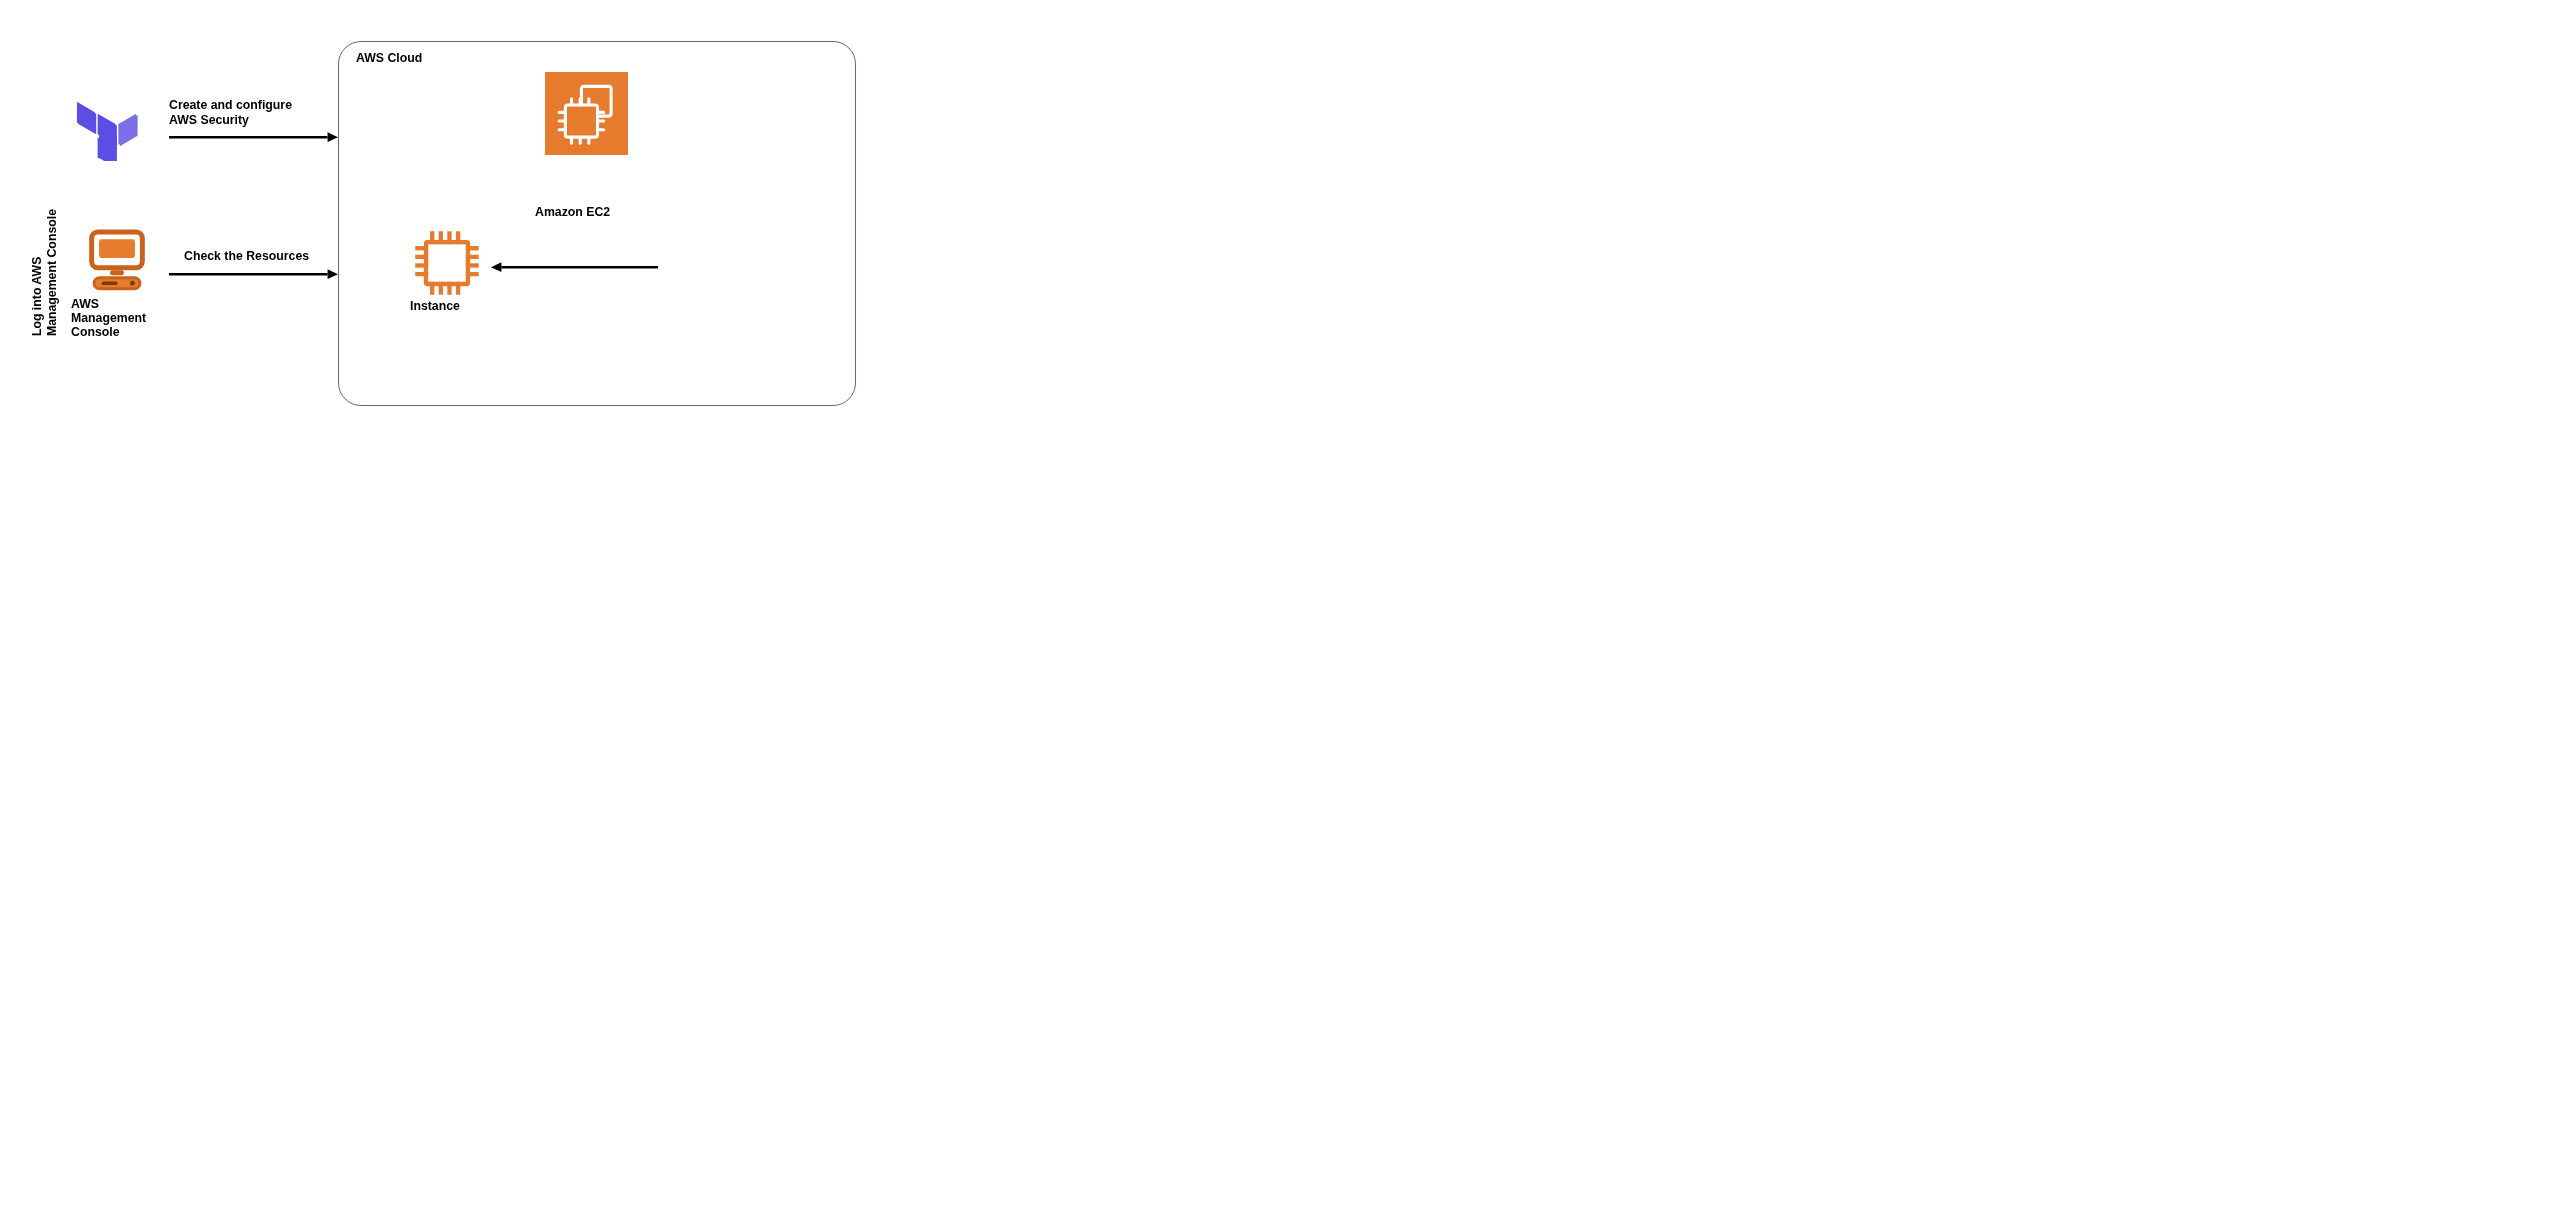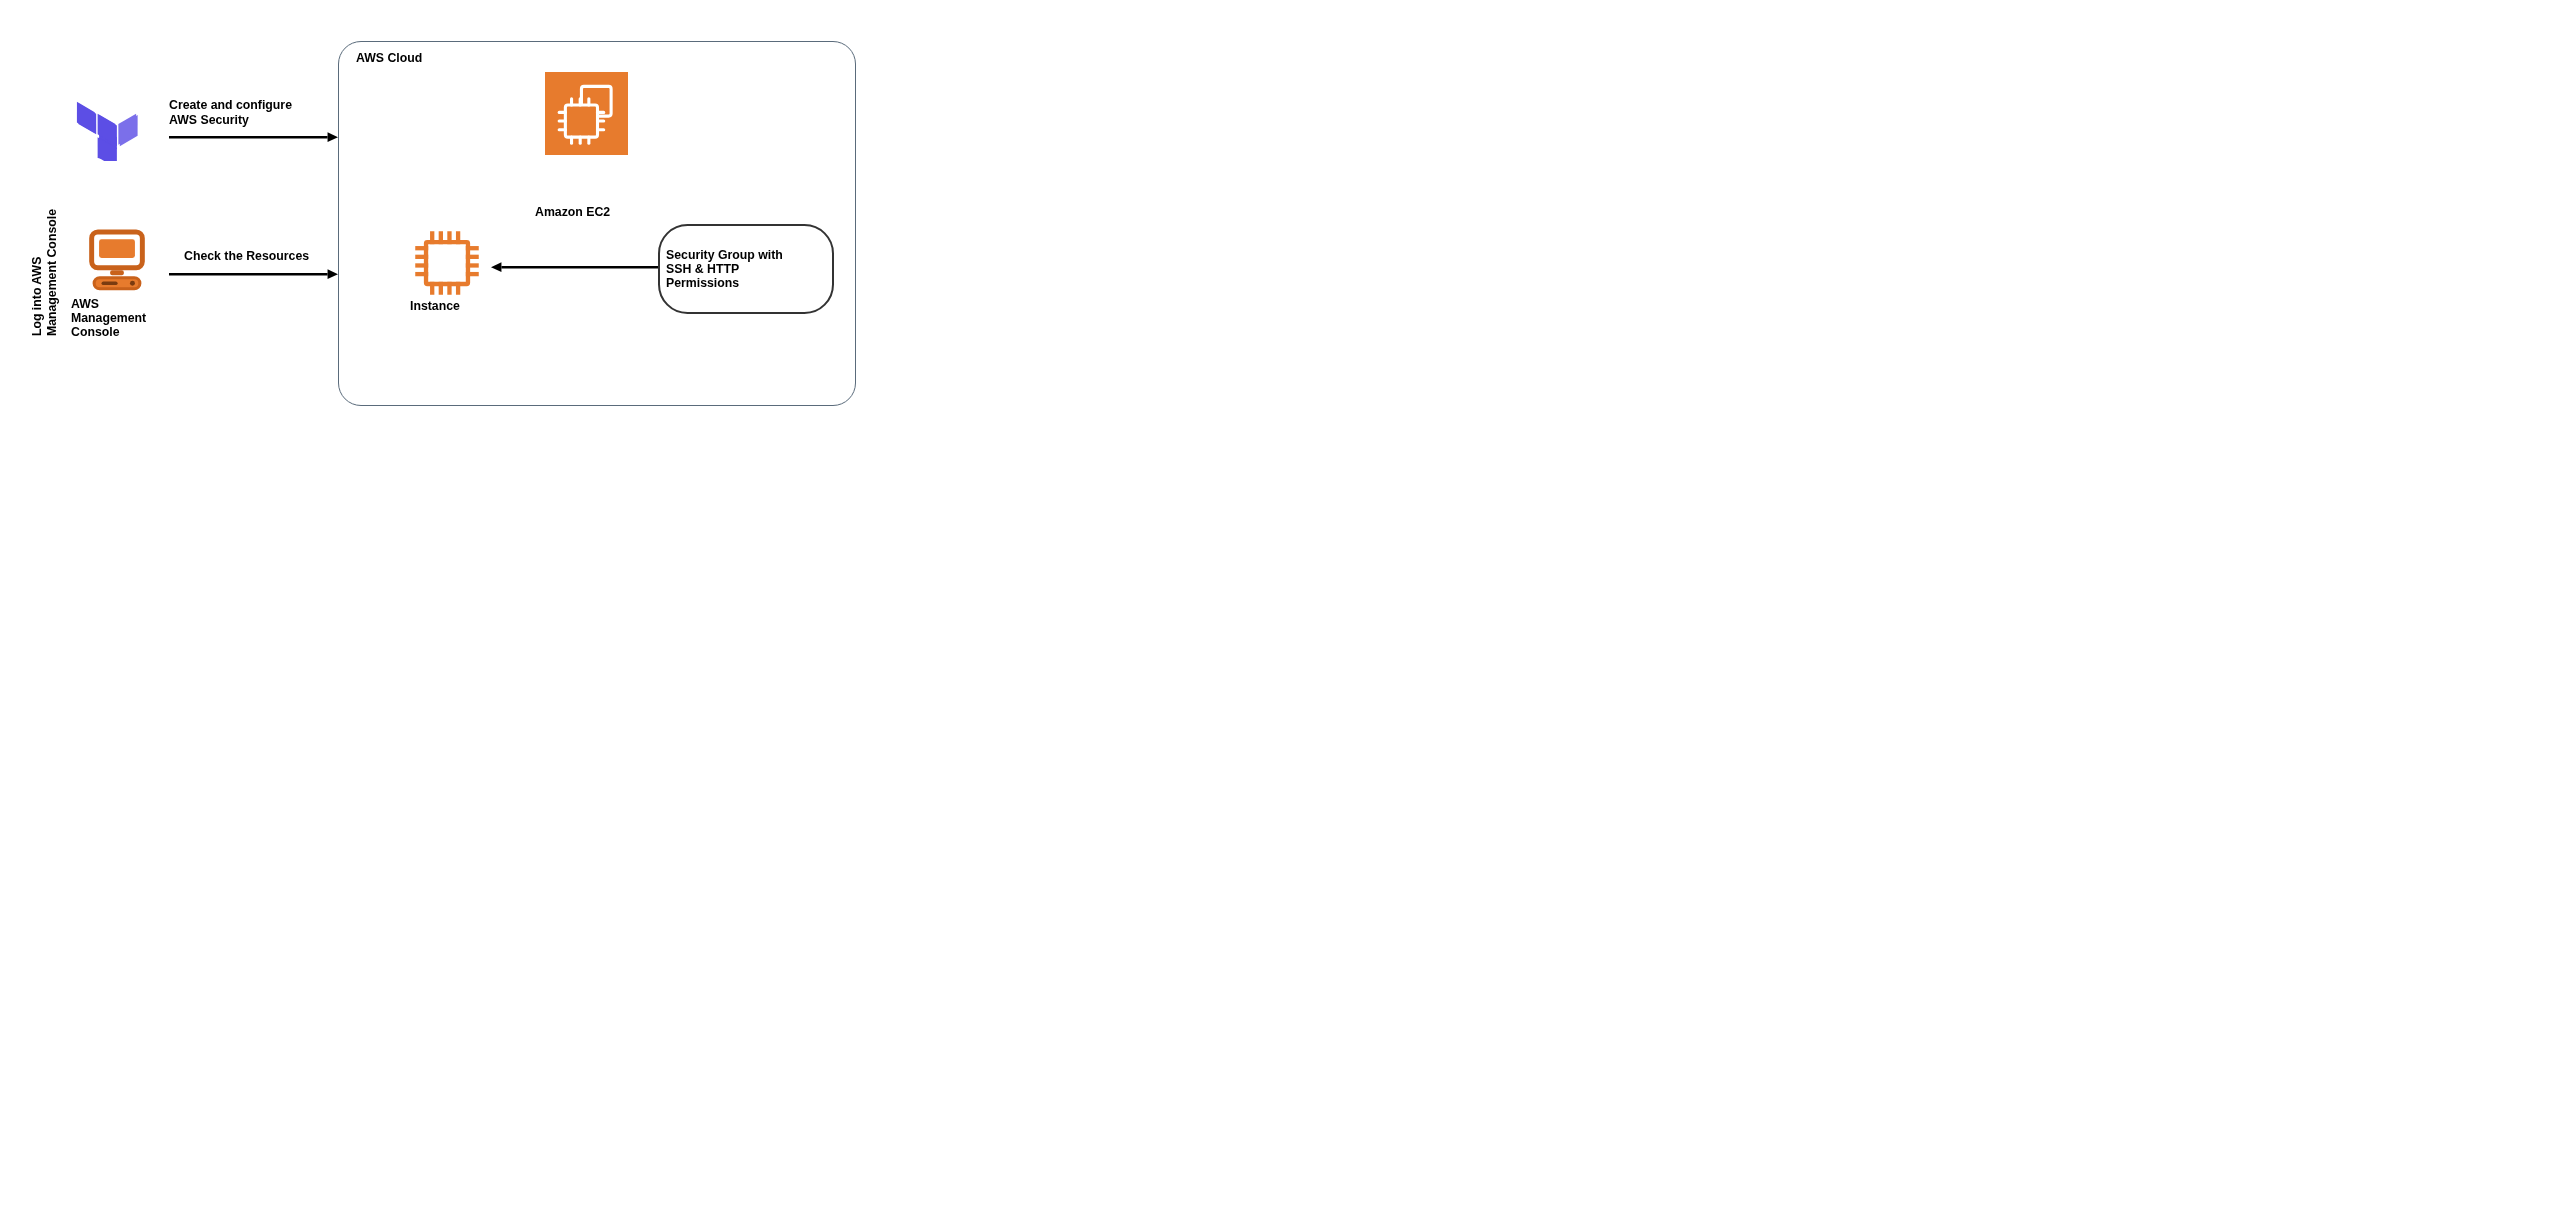--- a/index.html
+++ b/index.html
@@ -130,27 +130,20 @@
 
           <line x1="94" y1="36" x2="108" y2="36"></line>
             <line x1="94" y1="50" x2="108" y2="50"></line>
             <line x1="94" y1="64" x2="108" y2="64"></line>
             <line x1="94" y1="78" x2="108" y2="78"></line>
         </g>
       </svg>
     </div>
     <div class="abs center node-label" style="left:71px;top:257px;width:74px;">Instance</div>
 
-    <div class="abs sg-box" style="left:319px;top:182px;">
-      <div class="center node-label" style="width:160px;">
-        <span>Security Group with</span><br>
-        <span>SSH &amp; HTTP</span><br>
-        <span>Permissions</span>
-      </div>
-    </div>
 
     <svg class="abs" style="left:152px;top:219px;" width="167" height="12.3" viewBox="0 0 272 20">
       <line x1="272" y1="10" x2="17" y2="10" stroke="#000" stroke-width="4"></line>
       <polygon points="17,2 0,10 17,18" fill="#000"></polygon>
     </svg>
 
   </div>
 
 </div>
 

